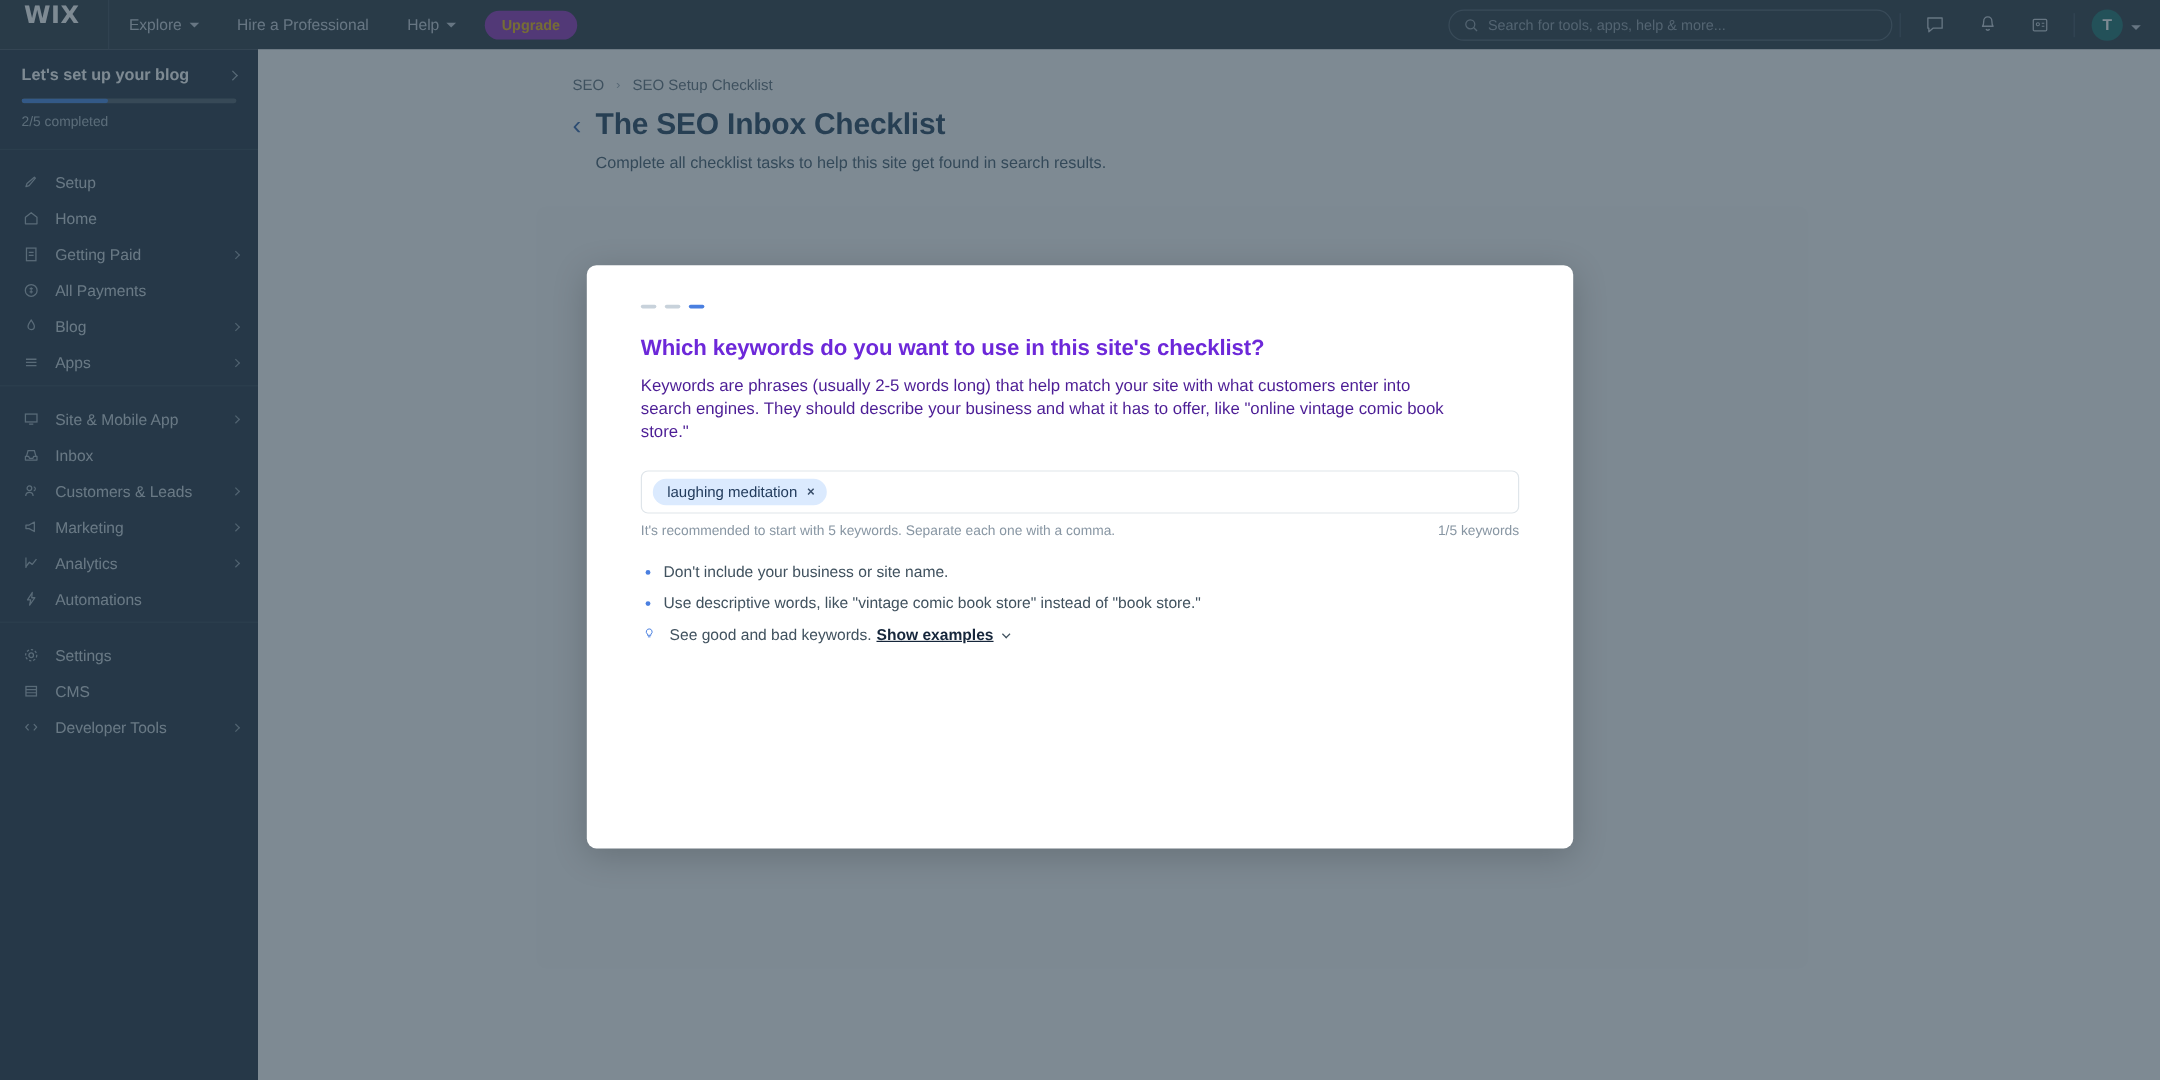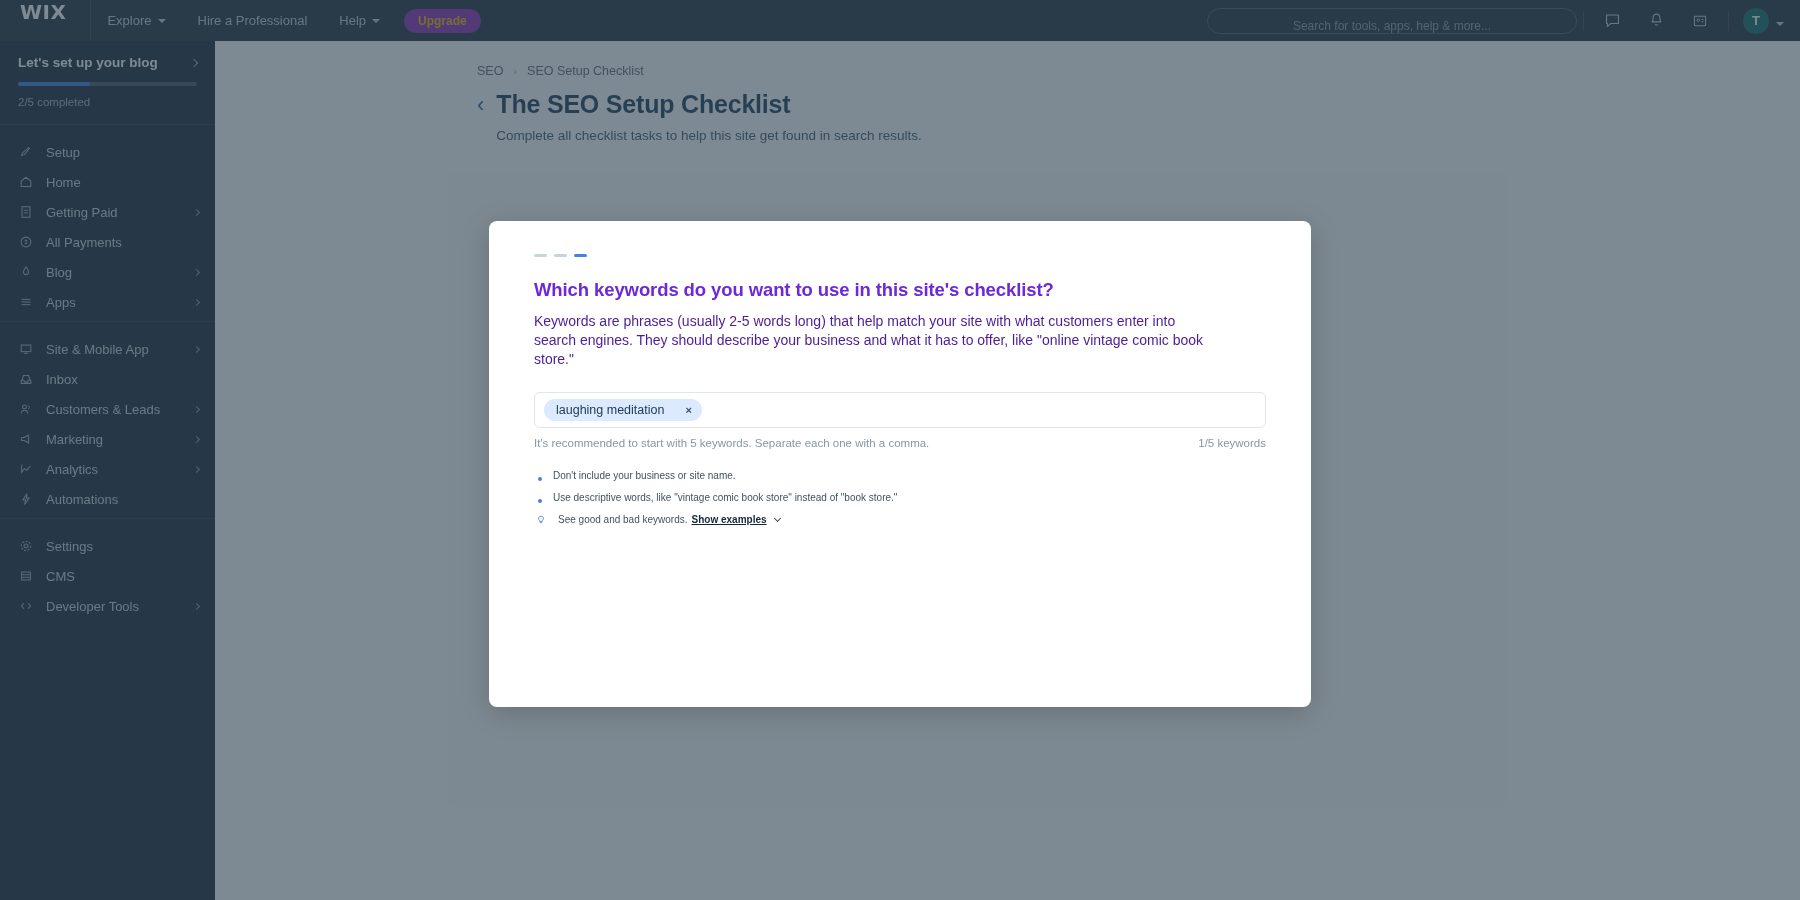--- a/index.html
+++ b/index.html
@@ -42,21 +42,20 @@
   }
   .topbar-right {
     margin-left: auto; display: flex; align-items: center; height: 41px;
     padding-right: 16px; gap: 0;
   }
   .search-box {
     display: flex; align-items: center; gap: 8px;
     width: 370px; height: 26px; border: 1px solid #4a5a66;
     border-radius: 14px; padding: 0 12px; color: #8e9ba5; font-size: 12px;
     cursor: text;
-    flex-direction: column;
   }
   .search-box .ph { color: #8e9ba5; font-size: 12px; }
   .top-icon {
     width: 44px; height: 41px; display: flex; align-items: center;
     justify-content: center; cursor: pointer;
   }
   .vsep { width: 1px; height: 20px; background: #3a4a57; margin: 0 6px; }
   .avatar {
     width: 26px; height: 26px; border-radius: 50%; background: #116a67;
     color: #fff; font-size: 13px; font-weight: bold;
@@ -152,38 +151,38 @@
   }
   .modal-desc {
     font-size: 14px; color: #4c1d95; line-height: 1.36;
     max-width: 675px; margin-bottom: 23px;
   }
   .tag-input {
     border: 1px solid #dfe5ea; border-radius: 6px; height: 36px;
     display: flex; align-items: center; padding: 0 9px; cursor: text;
   }
   .tag {
-    display: inline-flex; align-items: center; gap: 21px;
+    display: inline-flex; align-items: center; gap: 8px;
     background: #dbeafe; color: #223b5c; font-size: 12.5px;
     border-radius: 11px; padding: 4px 10px 4px 12px;
   }
   .tag-x {
     font-size: 11px; color: #3a4f6b; cursor: pointer; line-height: 1;
     font-weight: bold;
   }
   .hint-row {
     display: flex; justify-content: space-between; align-items: center;
     margin-top: 9px;
   }
   .hint-left { font-size: 11.5px; color: #8896a3; }
   .hint-right { font-size: 11.5px; color: #8896a3; }
   .tips { margin-top: 20px; }
   .tip {
-    display: flex; align-items: center; gap: 11px;
-    font-size: 10px; color: #41525f; margin-bottom: 9px; line-height: 1.3;
+    display: flex; align-items: flex-start; gap: 11px;
+    font-size: 13px; color: #41525f; margin-bottom: 9px; line-height: 1.3;
   }
   .bullet {
     width: 4px; height: 4px; border-radius: 50%; background: #4a7fe0;
     margin-top: 6px; flex: 0 0 4px; margin-left: 4px;
   }
   .tip-icon { width: 13px; flex: 0 0 13px; display: flex; justify-content: center; margin-top: 1px; }
   .show-examples {
     color: #16263b; text-decoration: underline; font-weight: bold;
     cursor: pointer; margin-left: 4px;
   }
@@ -445,21 +444,21 @@
 
   <div class="main">
     <div class="breadcrumb">
       <a>SEO</a>
       <span class="bc-sep">›</span>
       <a>SEO Setup Checklist</a>
     </div>
     <div class="page-head">
       <span class="back-chevron">‹</span>
       <div>
-        <div class="page-title">The SEO Setup Checklist</div>
+        <div class="page-title">The SEO Inbox Checklist</div>
         <div class="page-sub">Complete all checklist tasks to help this site get found in search results.</div>
       </div>
     </div>
     <div class="content-card"></div>
   </div>
 
   <div class="overlay"></div>
 
   <div class="modal">
     <div class="modal-body">

